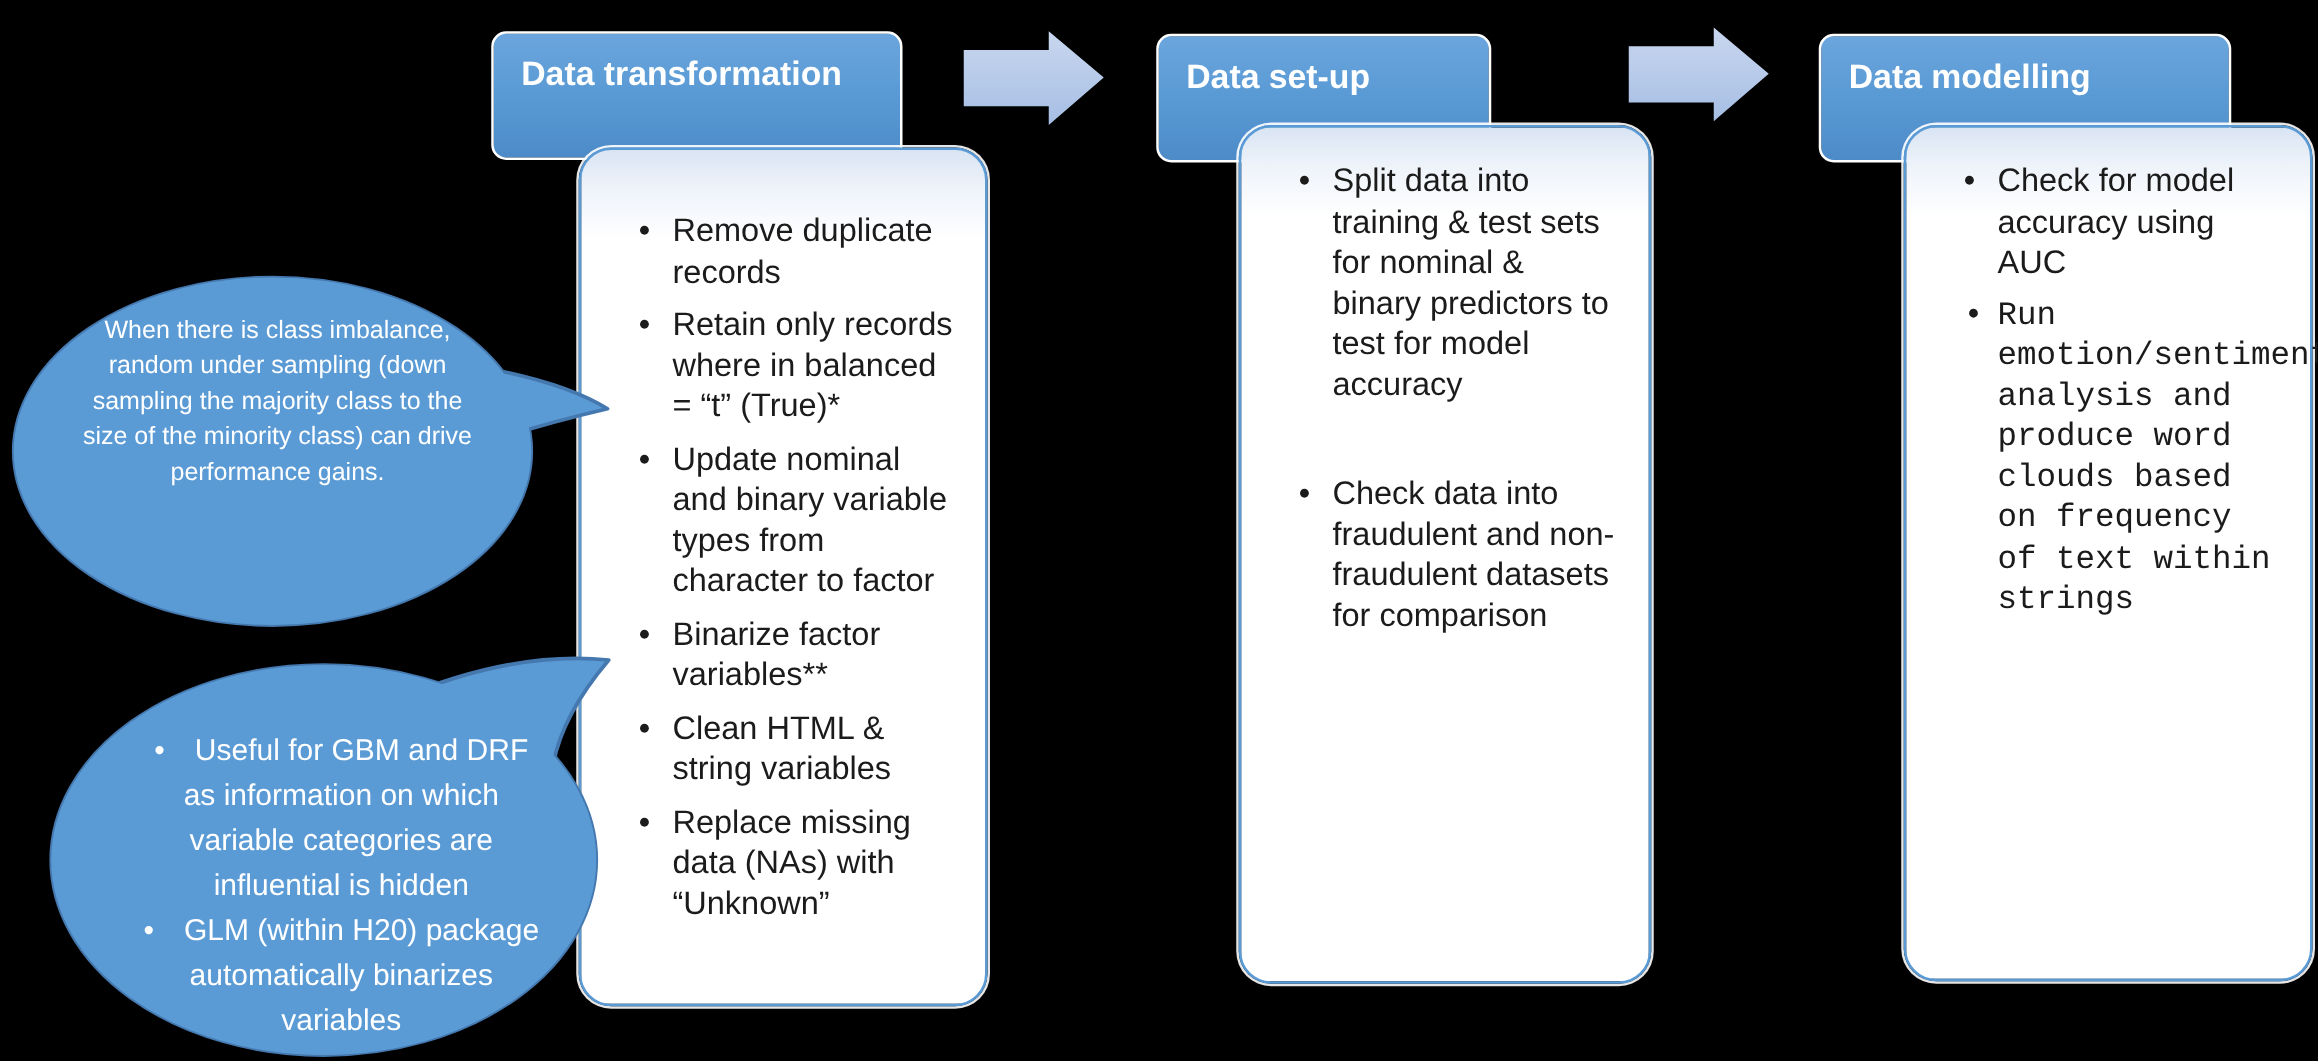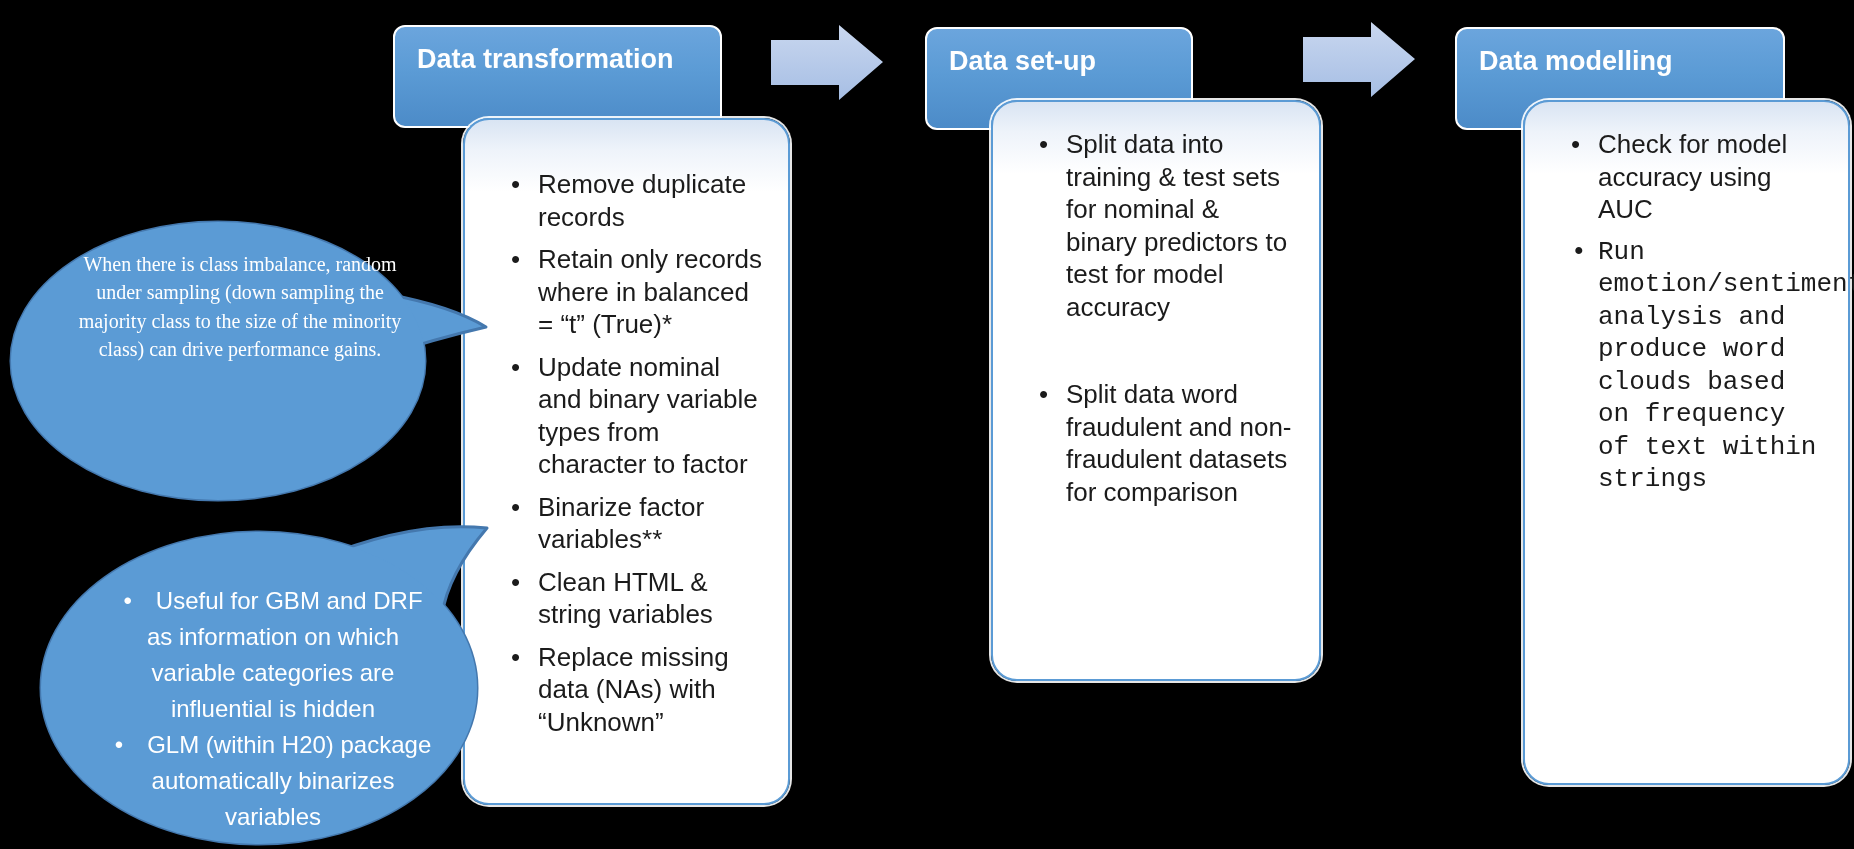--- a/index.html
+++ b/index.html
@@ -31,21 +31,21 @@
     position:absolute;
     box-sizing:border-box;
     border-radius:26px;
     border:2.5px solid var(--panel-border,#5b9bd5);
     box-shadow:0 0 0 2px rgba(255,255,255,.9);
     background:linear-gradient(180deg,var(--panel-band,#d9e4f3) 0px,#eef3fa 30px,var(--panel-fill,#ffffff) 72px);
     z-index:2;
     color:var(--bullet-text,#1b1b1b);
   }
   .b1{left:463px;top:118px;width:327px;height:687px;}
-  .b2{left:991px;top:100px;width:330px;height:581px;}
+  .b2{left:991px;top:100px;width:330px;height:687px;}
   .b3{left:1523px;top:100px;width:327px;height:685px;}
   .panel ul{
     list-style:none;
     margin:0;
     padding:26px 24px 0 44px;
   }
   .b1 ul:first-child{padding-top:48px;}
   .panel ul+ul{padding-top:0;}
   .b2 ul+ul{margin-top:55px;}
   .b3 ul+ul{font-family:Liberation Mono, monospace;}
@@ -61,21 +61,21 @@
     position:absolute;
     left:2px;top:0;
   }
   
   .callout-text{
     position:absolute;
     z-index:4;
     color:var(--callout-text,#fff);
     text-align:center;
   }
-  .c1{left:75px;top:250px;width:330px;font-size:20px;line-height:1.42;font-family:Liberation Serif, serif;}
+  .c1{left:57px;top:250px;width:330px;font-size:20px;line-height:1.42;}
   .c2{left:108px;top:583px;width:330px;font-size:24px;line-height:1.5;}
   .co-bullet::before{content:"\2022\2002\2002";}
   
   .shape-layer{
     position:absolute;left:0;top:0;
     z-index:3;
     pointer-events:none;
   }
 </style>
 </head>
@@ -102,21 +102,21 @@
       <li>Clean HTML &amp; string variables</li>
       <li>Replace missing data (NAs) with “Unknown”</li>
     </ul>
   </div>
 
   <div class="panel b2">
     <ul>
       <li>Split data into training &amp; test sets for nominal &amp; binary predictors to test for model accuracy</li>
     </ul>
     <ul>
-      <li>Split data word fraudulent and non-fraudulent datasets for comparison</li>
+      <li>Check data into fraudulent and non-fraudulent datasets for comparison</li>
     </ul>
   </div>
 
   <div class="panel b3">
     <ul>
       <li>Check for model accuracy using AUC</li>
     </ul>
     <ul>
       <li>Run emotion/sentiment analysis and produce word clouds based on frequency of text within strings</li>
     </ul>

